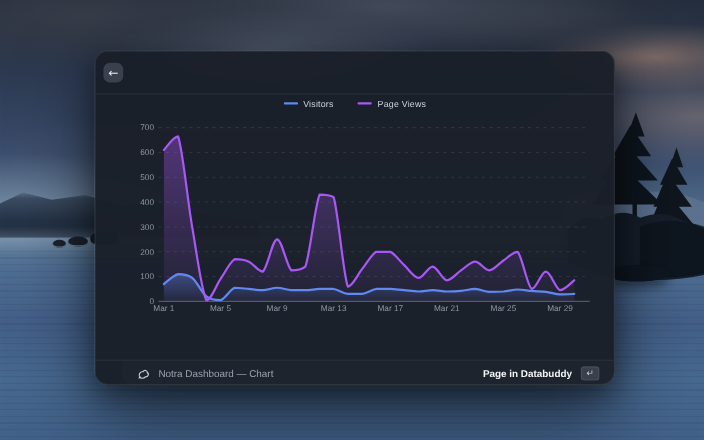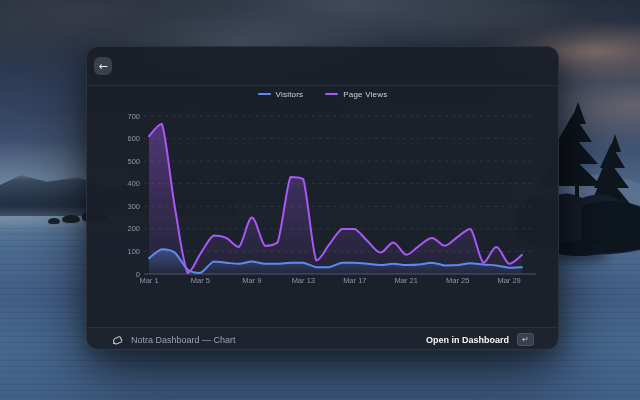--- a/index.html
+++ b/index.html
@@ -45,22 +45,22 @@
     font-family:"DejaVu Sans",sans-serif;}
   .divider{height:1px;background:rgba(255,255,255,.07);}
   .win-content{position:relative;height:241px;text-align:right;}
   .legend{position:absolute;left:0;top:1px;width:100%;height:14px;display:flex;
     align-items:center;justify-content:center;gap:22px;}
   .legend-item{display:flex;align-items:center;gap:5px;}
   .legend-swatch{width:13px;height:2.5px;border-radius:2px;display:inline-block;}
   .legend-label{font-size:8px;color:#cdd3da;letter-spacing:.2px;}
   svg.chart{position:absolute;left:0;top:0;width:473px;height:241px;display:block;}
   svg.chart text{font-family:"Liberation Sans",sans-serif;font-size:7.5px;fill:#8e96a4;}
-  .win-footer{height:23px;display:flex;align-items:center;padding:0 24px;gap:7px;
-    background:rgba(255,255,255,.015);border-radius:0 0 12px 12px;}
+  .win-footer{height:23px;display:flex;align-items:center;padding:0 13px;gap:7px;
+    background:rgba(255,255,255,.015);border-radius:0 0 12px 12px;margin-left:24px;}
   .footer-title{font-size:9px;color:#9aa1ad;flex:1;}
   .footer-action{display:flex;align-items:center;gap:8px;cursor:pointer;}
   .action-label{font-size:9px;font-weight:700;color:#f3f5f8;}
   .return-badge{width:17px;height:13px;border-radius:3.5px;background:#3a414c;border:1px solid rgba(255,255,255,.09);
     display:flex;align-items:center;justify-content:center;color:#c6ccd4;font-size:8px;line-height:1;
     font-family:"DejaVu Sans",sans-serif;box-sizing:border-box;}
   .logo-icon{display:flex;align-items:center;}
 </style>
 </head>
 <body>
@@ -153,19 +153,19 @@
   <div class="divider"></div>
   <div class="win-footer">
     <span class="logo-icon">
       <svg width="13" height="13" viewBox="0 0 14 14" fill="none" stroke="#c9ced6" stroke-width="1.1" stroke-linecap="round">
         <path d="M3.2 10.8 C1.8 8.2 3.6 4.8 6.4 5.4 C7.6 3.2 11 3.8 10.6 6.2 C12.8 7.2 11.4 10.6 8.8 10.4 C7.2 12.2 4.4 12 3.2 10.8 Z"></path>
         <path d="M2.6 11.4 L4.2 10.6"></path>
       </svg>
     </span>
     <span class="footer-title">Notra Dashboard — Chart</span>
     <div class="footer-action">
-      <span class="action-label">Open in Dashboard</span>
+      <span class="action-label">Page in Databuddy</span>
       <span class="return-badge">
         <span>↵</span>
       </span>
     </div>
   </div>
 </div>
 
 </body></html>

